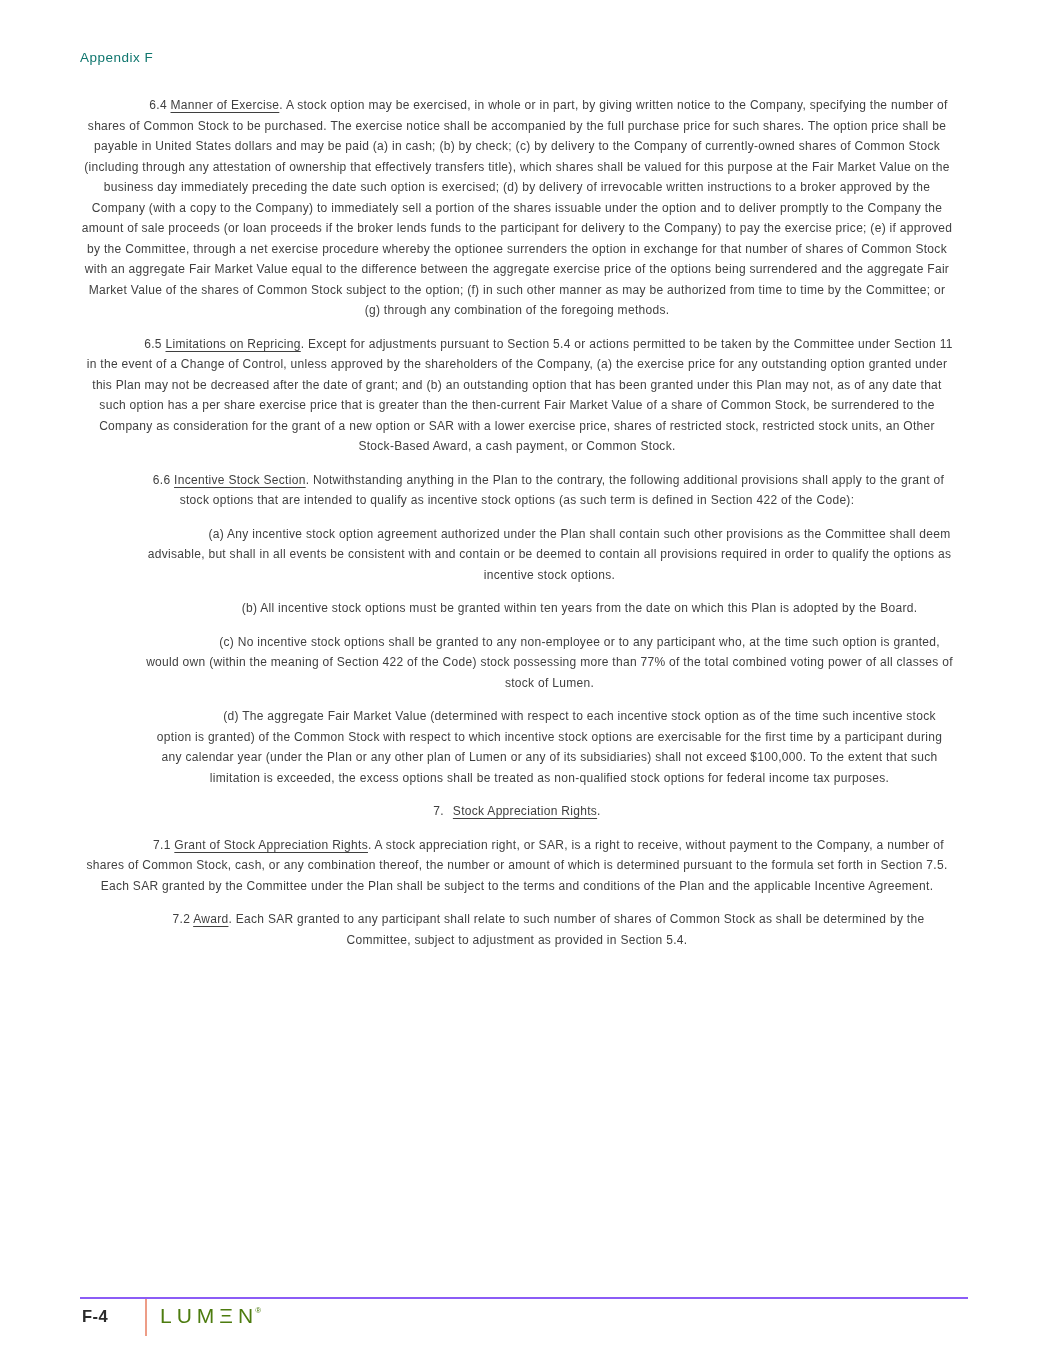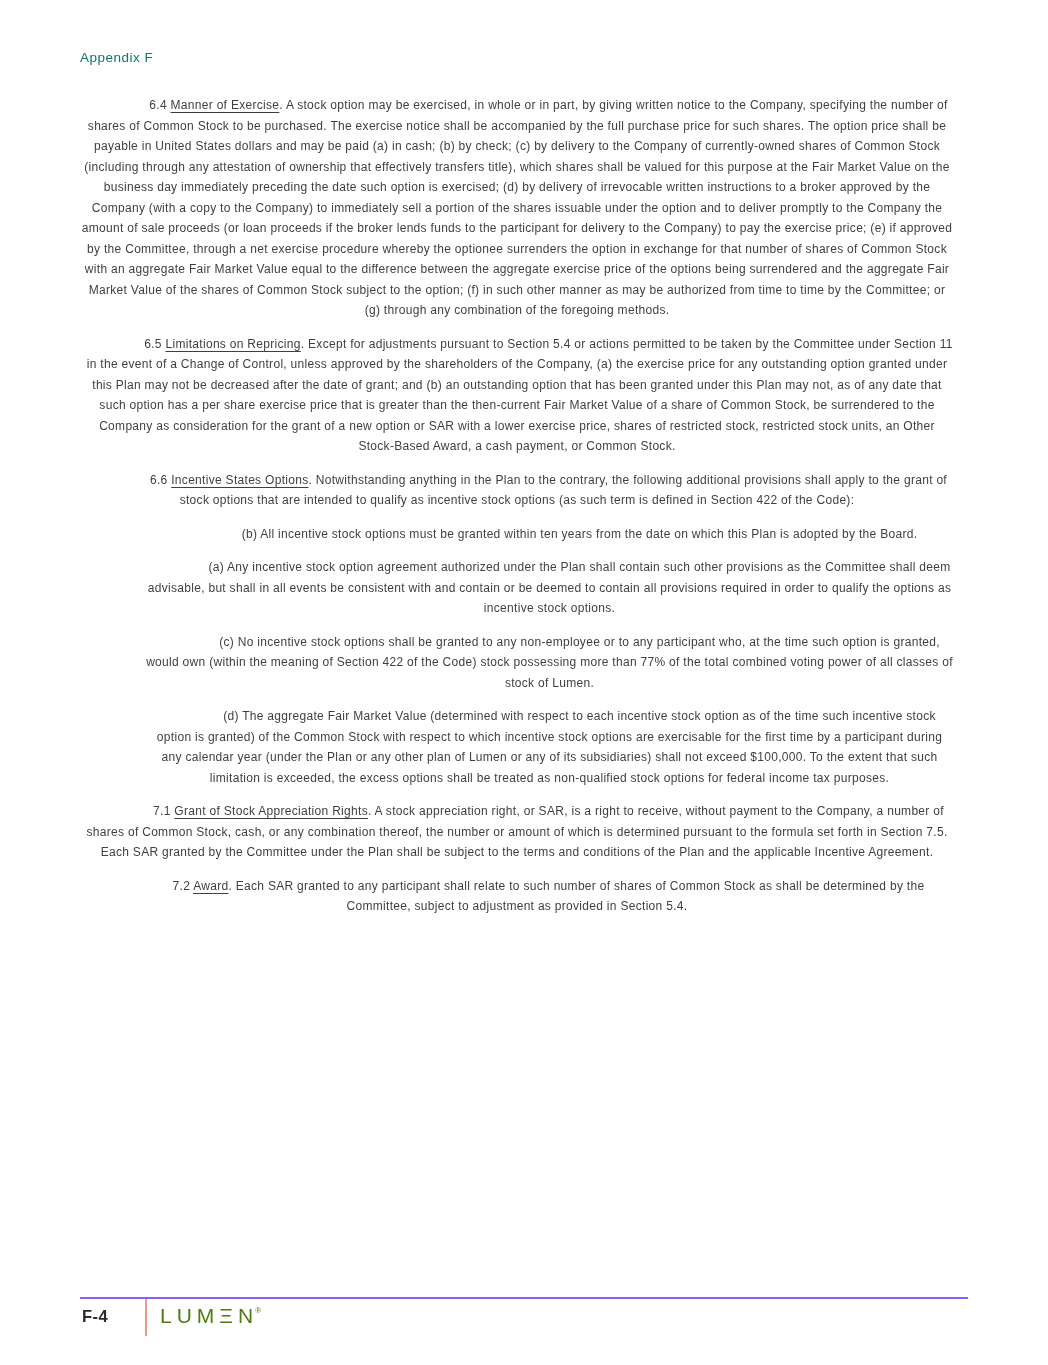--- a/index.html
+++ b/index.html
@@ -90,30 +90,31 @@
 
 <div class="page">
   <div class="content">
 
     <p class="appendix-label">Appendix F</p>
 
     <p class="para indent"><span>6.4</span> <span class="u">Manner of Exercise</span><span>. A stock option may be exercised, in whole or in part, by giving written notice to the Company, specifying the number of shares of Common Stock to be purchased. The exercise notice shall be accompanied by the full purchase price for such shares. The option price shall be payable in United States dollars and may be paid (a) in cash; (b) by check; (c) by delivery to the Company of currently-owned shares of Common Stock (including through any attestation of ownership that effectively transfers title), which shares shall be valued for this purpose at the Fair Market Value on the business day immediately preceding the date such option is exercised; (d) by delivery of irrevocable written instructions to a broker approved by the Company (with a copy to the Company) to immediately sell a portion of the shares issuable under the option and to deliver promptly to the Company the amount of sale proceeds (or loan proceeds if the broker lends funds to the participant for delivery to the Company) to pay the exercise price; (e) if approved by the Committee, through a net exercise procedure whereby the optionee surrenders the option in exchange for that number of shares of Common Stock with an aggregate Fair Market Value equal to the difference between the aggregate exercise price of the options being surrendered and the aggregate Fair Market Value of the shares of Common Stock subject to the option; (f) in such other manner as may be authorized from time to time by the Committee; or (g) through any combination of the foregoing methods.</span></p>
 
     <p class="para indent"><span>6.5</span> <span class="u">Limitations on Repricing</span><span>. Except for adjustments pursuant to Section 5.4 or actions permitted to be taken by the Committee under Section 11 in the event of a Change of Control, unless approved by the shareholders of the Company, (a) the exercise price for any outstanding option granted under this Plan may not be decreased after the date of grant; and (b) an outstanding option that has been granted under this Plan may not, as of any date that such option has a per share exercise price that is greater than the then-current Fair Market Value of a share of Common Stock, be surrendered to the Company as consideration for the grant of a new option or SAR with a lower exercise price, shares of restricted stock, restricted stock units, an Other Stock-Based Award, a cash payment, or Common Stock.</span></p>
 
-    <p class="para indent"><span>6.6</span> <span class="u">Incentive States Options</span><span>. Notwithstanding anything in the Plan to the contrary, the following additional provisions shall apply to the grant of stock options that are intended to qualify as incentive stock options (as such term is defined in Section 422 of the Code):</span></p>
+    <p class="para indent"><span>6.6</span> <span class="u">Incentive Stock Section</span><span>. Notwithstanding anything in the Plan to the contrary, the following additional provisions shall apply to the grant of stock options that are intended to qualify as incentive stock options (as such term is defined in Section 422 of the Code):</span></p>
+
+    <p class="para sub">(a) Any incentive stock option agreement authorized under the Plan shall contain such other provisions as the Committee shall deem advisable, but shall in all events be consistent with and contain or be deemed to contain all provisions required in order to qualify the options as incentive stock options.</p>
 
     <p class="para sub">(b) All incentive stock options must be granted within ten years from the date on which this Plan is adopted by the Board.</p>
-
-    <p class="para sub">(a) Any incentive stock option agreement authorized under the Plan shall contain such other provisions as the Committee shall deem advisable, but shall in all events be consistent with and contain or be deemed to contain all provisions required in order to qualify the options as incentive stock options.</p>
 
     <p class="para sub">(c) No incentive stock options shall be granted to any non-employee or to any participant who, at the time such option is granted, would own (within the meaning of Section 422 of the Code) stock possessing more than 77% of the total combined voting power of all classes of stock of Lumen.</p>
 
     <p class="para sub">(d) The aggregate Fair Market Value (determined with respect to each incentive stock option as of the time such incentive stock option is granted) of the Common Stock with respect to which incentive stock options are exercisable for the first time by a participant during any calendar year (under the Plan or any other plan of Lumen or any of its subsidiaries) shall not exceed $100,000. To the extent that such limitation is exceeded, the excess options shall be treated as non-qualified stock options for federal income tax purposes.</p>
 
+    <p class="para section"><span class="sec-num">7.</span><span class="u">Stock Appreciation Rights</span><span>.</span></p>
 
     <p class="para indent"><span>7.1</span> <span class="u">Grant of Stock Appreciation Rights</span><span>. A stock appreciation right, or SAR, is a right to receive, without payment to the Company, a number of shares of Common Stock, cash, or any combination thereof, the number or amount of which is determined pursuant to the formula set forth in Section 7.5. Each SAR granted by the Committee under the Plan shall be subject to the terms and conditions of the Plan and the applicable Incentive Agreement.</span></p>
 
     <p class="para indent"><span>7.2</span> <span class="u">Award</span><span>. Each SAR granted to any participant shall relate to such number of shares of Common Stock as shall be determined by the Committee, subject to adjustment as provided in Section 5.4.</span></p>
 
   </div>
 
   <div class="footer">
     <div class="footer-vline"></div>
     <div class="footer-page">F-4</div>

